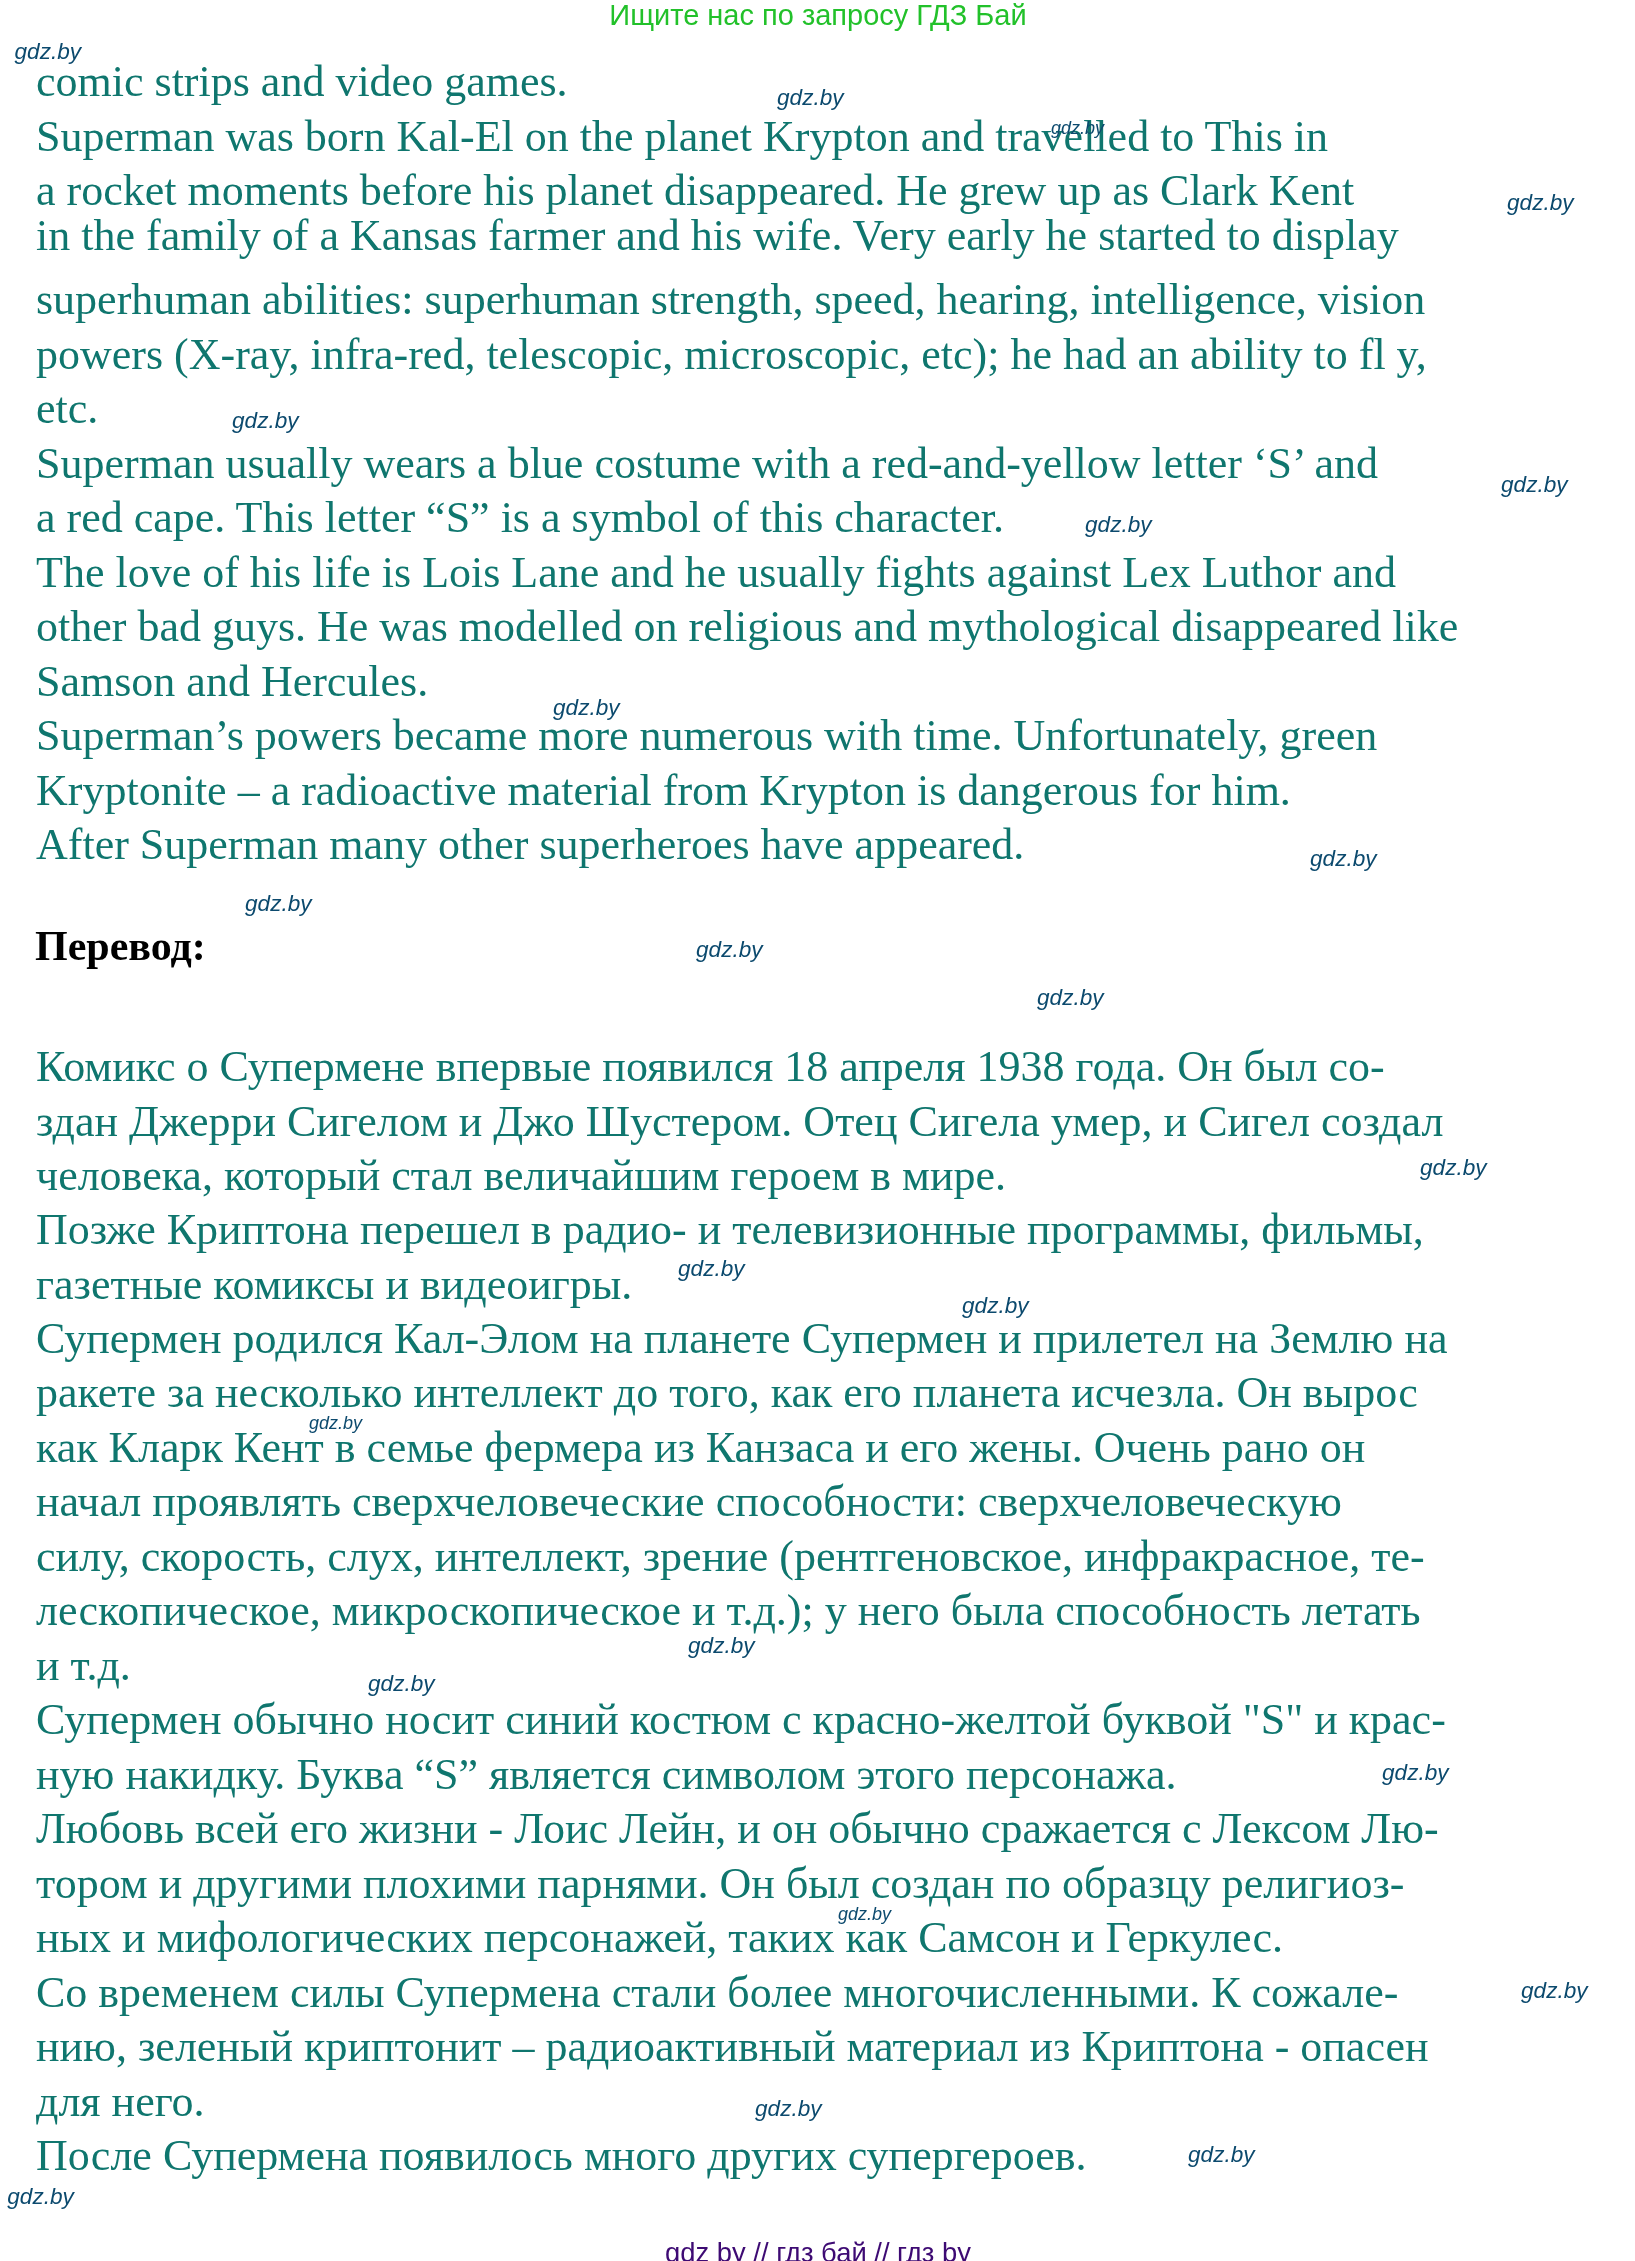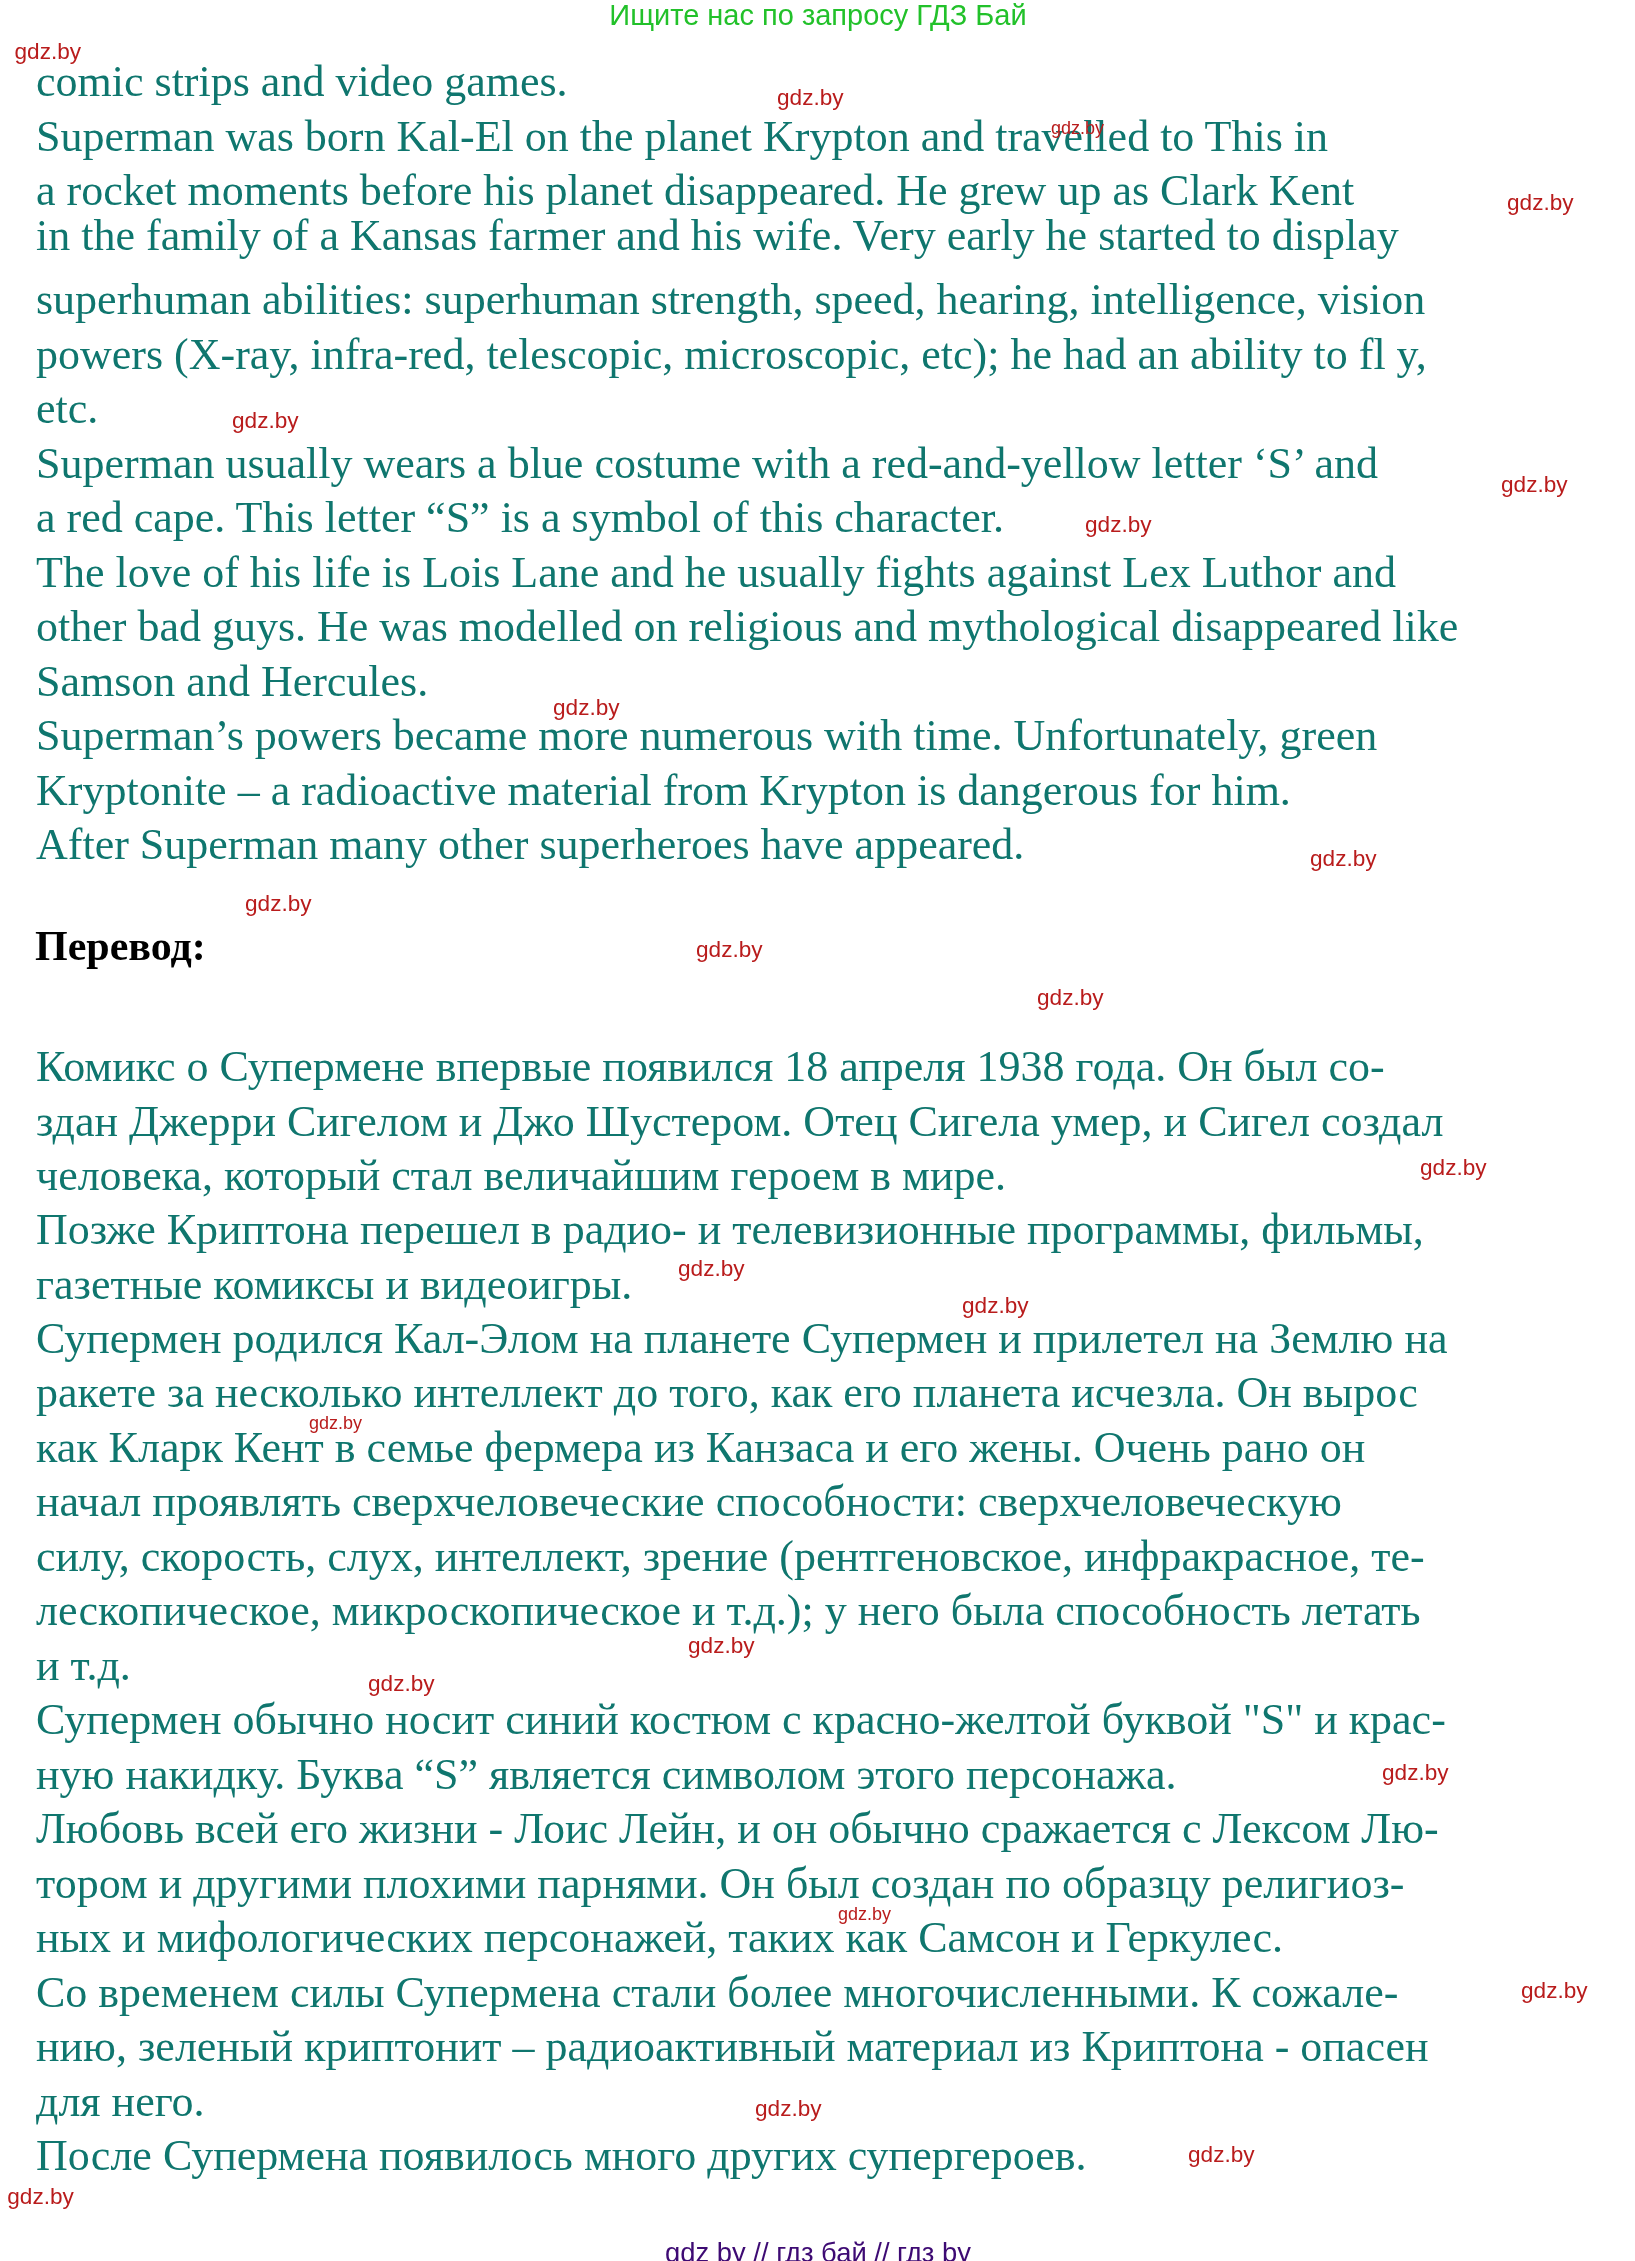--- a/index.html
+++ b/index.html
@@ -11,21 +11,21 @@
   }
   .line {
     position: absolute; left: 36px; white-space: nowrap;
     font-family: "Liberation Serif", serif; font-size: 44px; line-height: 48px; color: #0f766e;
   }
   .heading {
     position: absolute; left: 35px; top: 922px;
     font-family: "Liberation Serif", serif; font-weight: bold; font-size: 42px; line-height: 48px; color: #000;
   }
   .wm {
-    position: absolute; font-family: "Liberation Sans", sans-serif; font-size: 22.6px; line-height: 24px; color: #b91c1c;
+    position: absolute; font-family: "Liberation Sans", sans-serif; font-size: 22.6px; line-height: 24px; color: #0c4a6e; font-style: italic;
   }
   .wm.small { font-size: 18px; line-height: 19.4px; }
   .footer {
     position: absolute; left: 0; width: 1636px; top: 2237px; text-align: center;
     font-family: "Liberation Sans", sans-serif; font-size: 27.4px; line-height: 32px; color: #3d0a73;
   }
 </style>
 </head>
 <body>
 

